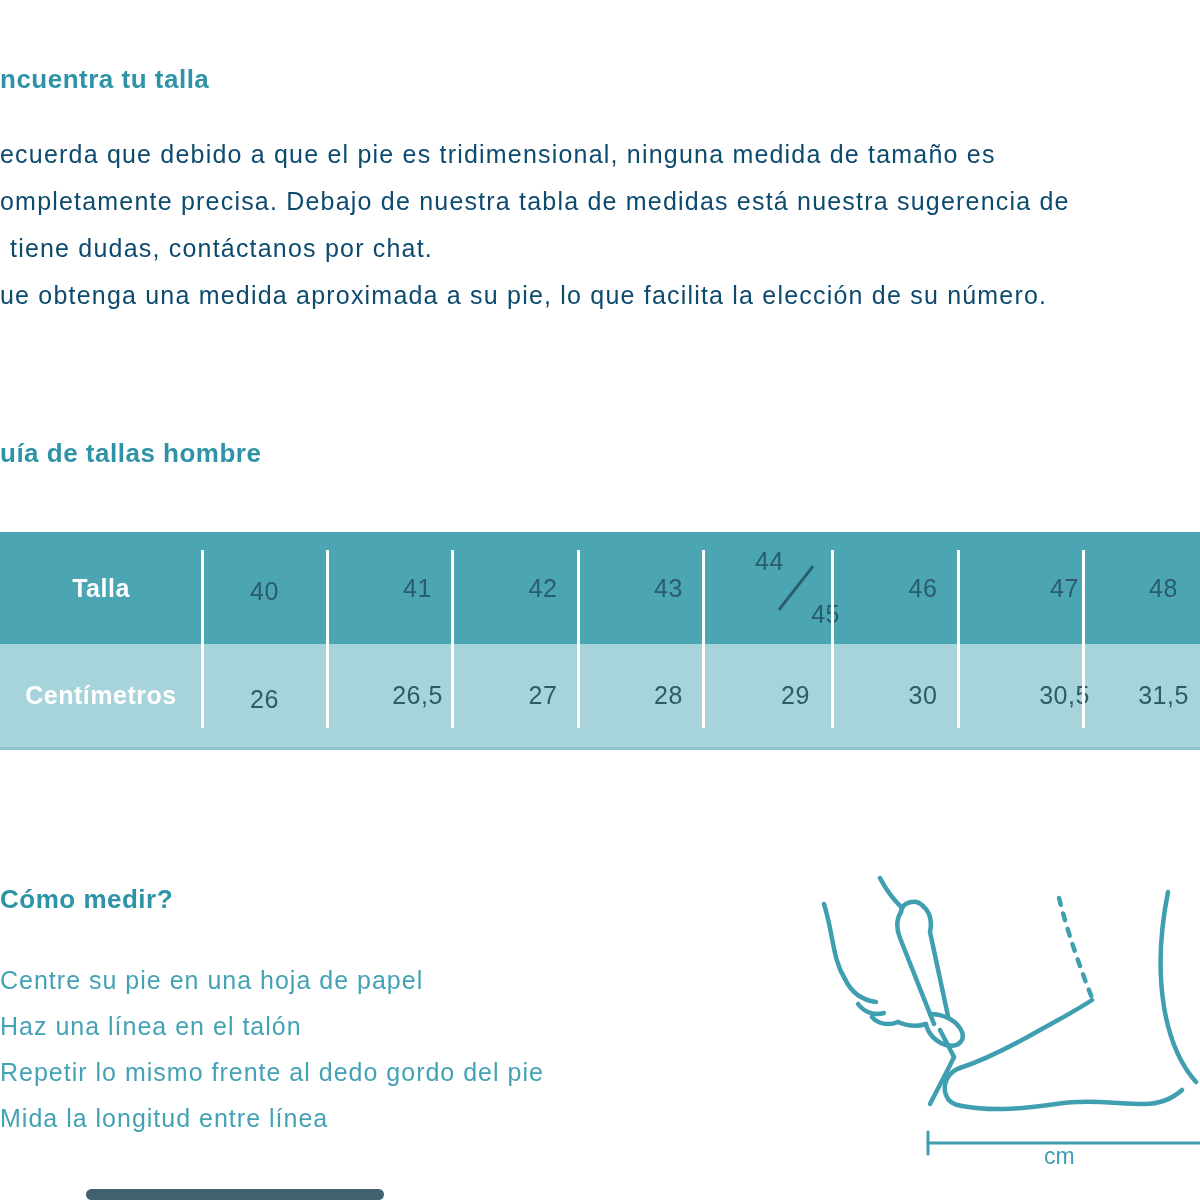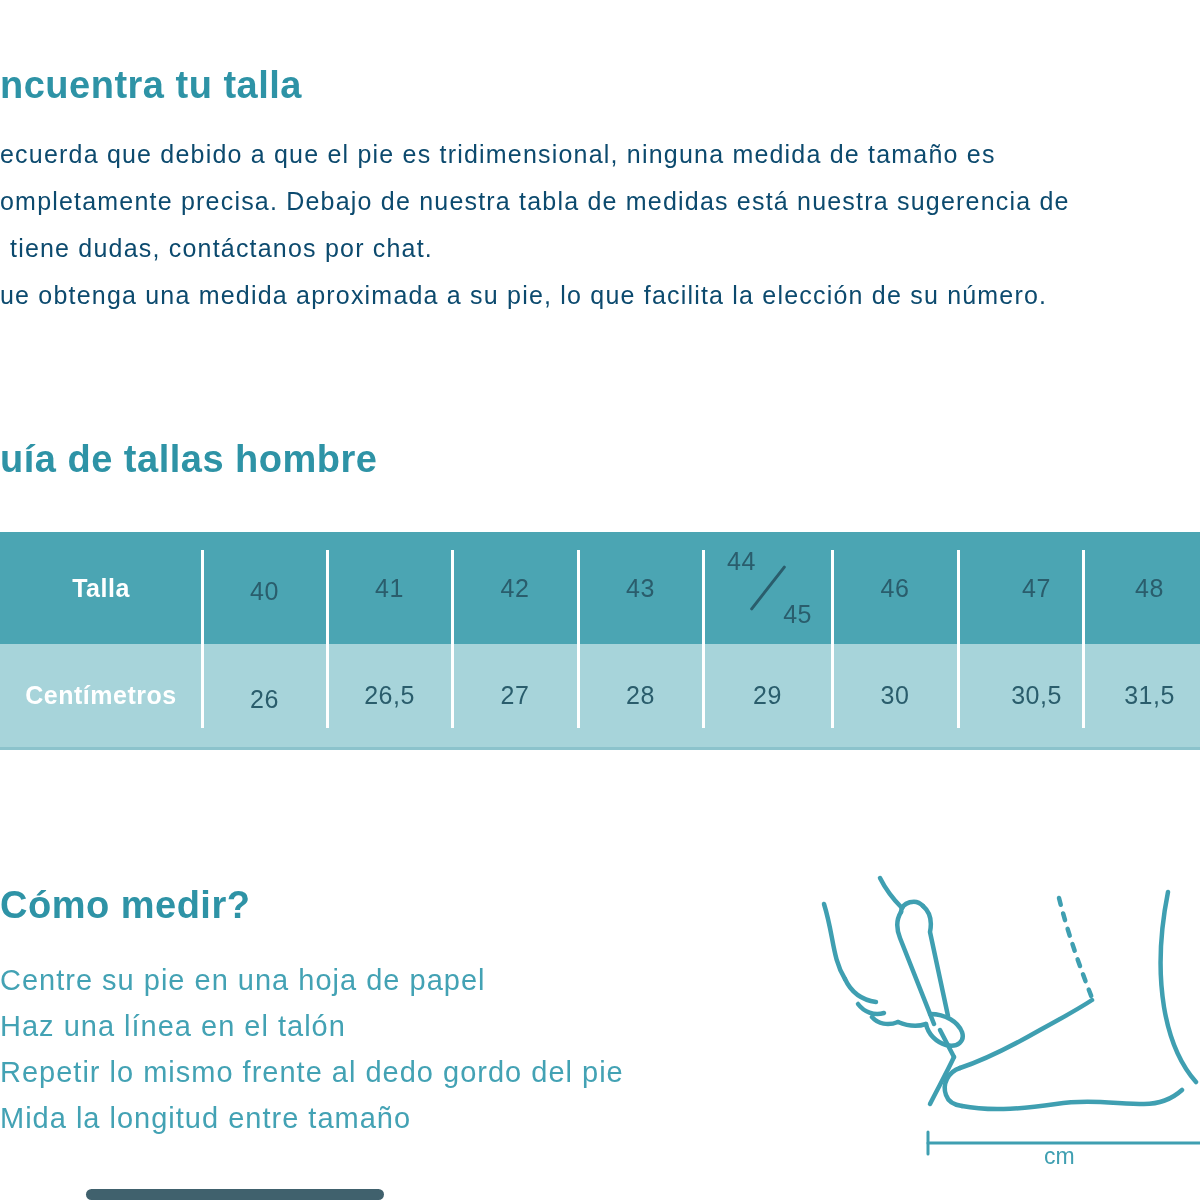--- a/index.html
+++ b/index.html
@@ -2,48 +2,48 @@
 <html><head>
 <meta charset="utf-8">
 <style>
   html,body{margin:0;padding:0;}
   body{
     width:1200px;height:1200px;background:#ffffff;position:relative;overflow:hidden;
     font-family:"Liberation Sans","DejaVu Sans",sans-serif;color:#43a2b4;
   }
   .heading{
     position:absolute;left:0;margin:0;color:#2e93a6;font-weight:700;
-    font-size:38px;letter-spacing:.5px;white-space:nowrap;
+    font-size:26px;letter-spacing:.5px;white-space:nowrap;
   }
   #find-size-title{top:64px;}
   #guide-title{top:438px;}
   #how-title{top:884px;}
   #intro{position:absolute;top:131px;left:0;width:1200px;font-size:25px;
     line-height:47px;letter-spacing:1.2px;color:#0c4a6e;}
   .intro-line{white-space:nowrap;}
   .intro-line.indent{padding-left:10px;}
 
   
   #size-table{position:absolute;top:532px;left:0;width:1200px;}
   .t-row{display:flex;width:1200px;}
   .t-row.head{height:112px;background:#4ba5b3;}
   .t-row.vals{height:103px;background:#a7d4da;border-bottom:3px solid #8cc3cc;}
   .t-cell{display:flex;align-items:center;justify-content:center;
     font-size:25px;color:#2a5d6c;letter-spacing:.5px;}
   .t-label{width:202px;color:#ffffff;font-weight:700;}
-  .w1{width:125px;margin-top:7px;}.w2{width:125px;}.w3{width:126px;}.w4{width:125px;}
+  .w1{width:125px;margin-top:7px;}.w2{width:125px;padding-left:28px;}.w3{width:126px;}.w4{width:125px;}
   .w5{width:129px;}.w6{width:126px;}.w7{width:125px;padding-left:16px;}.w8{flex:1;}
   .vsep{position:absolute;top:18px;height:178px;width:3px;background:#ffffff;}
   .dual{position:relative;}
   .dual .top{position:absolute;top:15px;left:24px;}
   .dual .bot{position:absolute;bottom:15px;right:20px;}
   .dual .slash{position:absolute;left:50%;top:50%;width:3px;height:56px;
     background:#2a5d6c;border-radius:2px;transform:translate(-50%,-50%) rotate(38deg);}
 
-  #steps{position:absolute;top:957px;left:0;font-size:29px;line-height:46px;
+  #steps{position:absolute;top:957px;left:0;font-size:25px;line-height:46px;
     letter-spacing:1px;color:#43a2b4;}
   .step-line{white-space:nowrap;}
 
   #foot-illustration{position:absolute;left:788px;top:852px;}
 
   #hscroll-thumb{position:absolute;left:86px;top:1189px;width:298px;height:11px;
     background:#40616d;border-radius:6px;}
 </style>
 </head>
 <body>
@@ -95,21 +95,21 @@
   <div class="vsep" style="left:957px"></div>
   <div class="vsep" style="left:1082px"></div>
 </div>
 
 <h2 class="heading" id="how-title">Cómo medir?</h2>
 
 <div id="steps">
   <div class="step-line">Centre su pie en una hoja de papel</div>
   <div class="step-line">Haz una línea en el talón</div>
   <div class="step-line">Repetir lo mismo frente al dedo gordo del pie</div>
-  <div class="step-line">Mida la longitud entre tamaño</div>
+  <div class="step-line">Mida la longitud entre línea</div>
 </div>
 
 <svg id="foot-illustration" width="412" height="330" viewBox="0 0 412 330">
   <g stroke="#3f9fb1" stroke-width="4.5" fill="none" stroke-linecap="round" stroke-linejoin="round">
 
     <path d="M36 52 C46 84 44 106 57 127"></path>
     <path d="M92 26 C98 38 106 48 114 56"></path>
 
     <path d="M57 127 C63 140 74 148 88 150"></path>
     <path d="M70 152 C76 160 86 164 96 161"></path>

